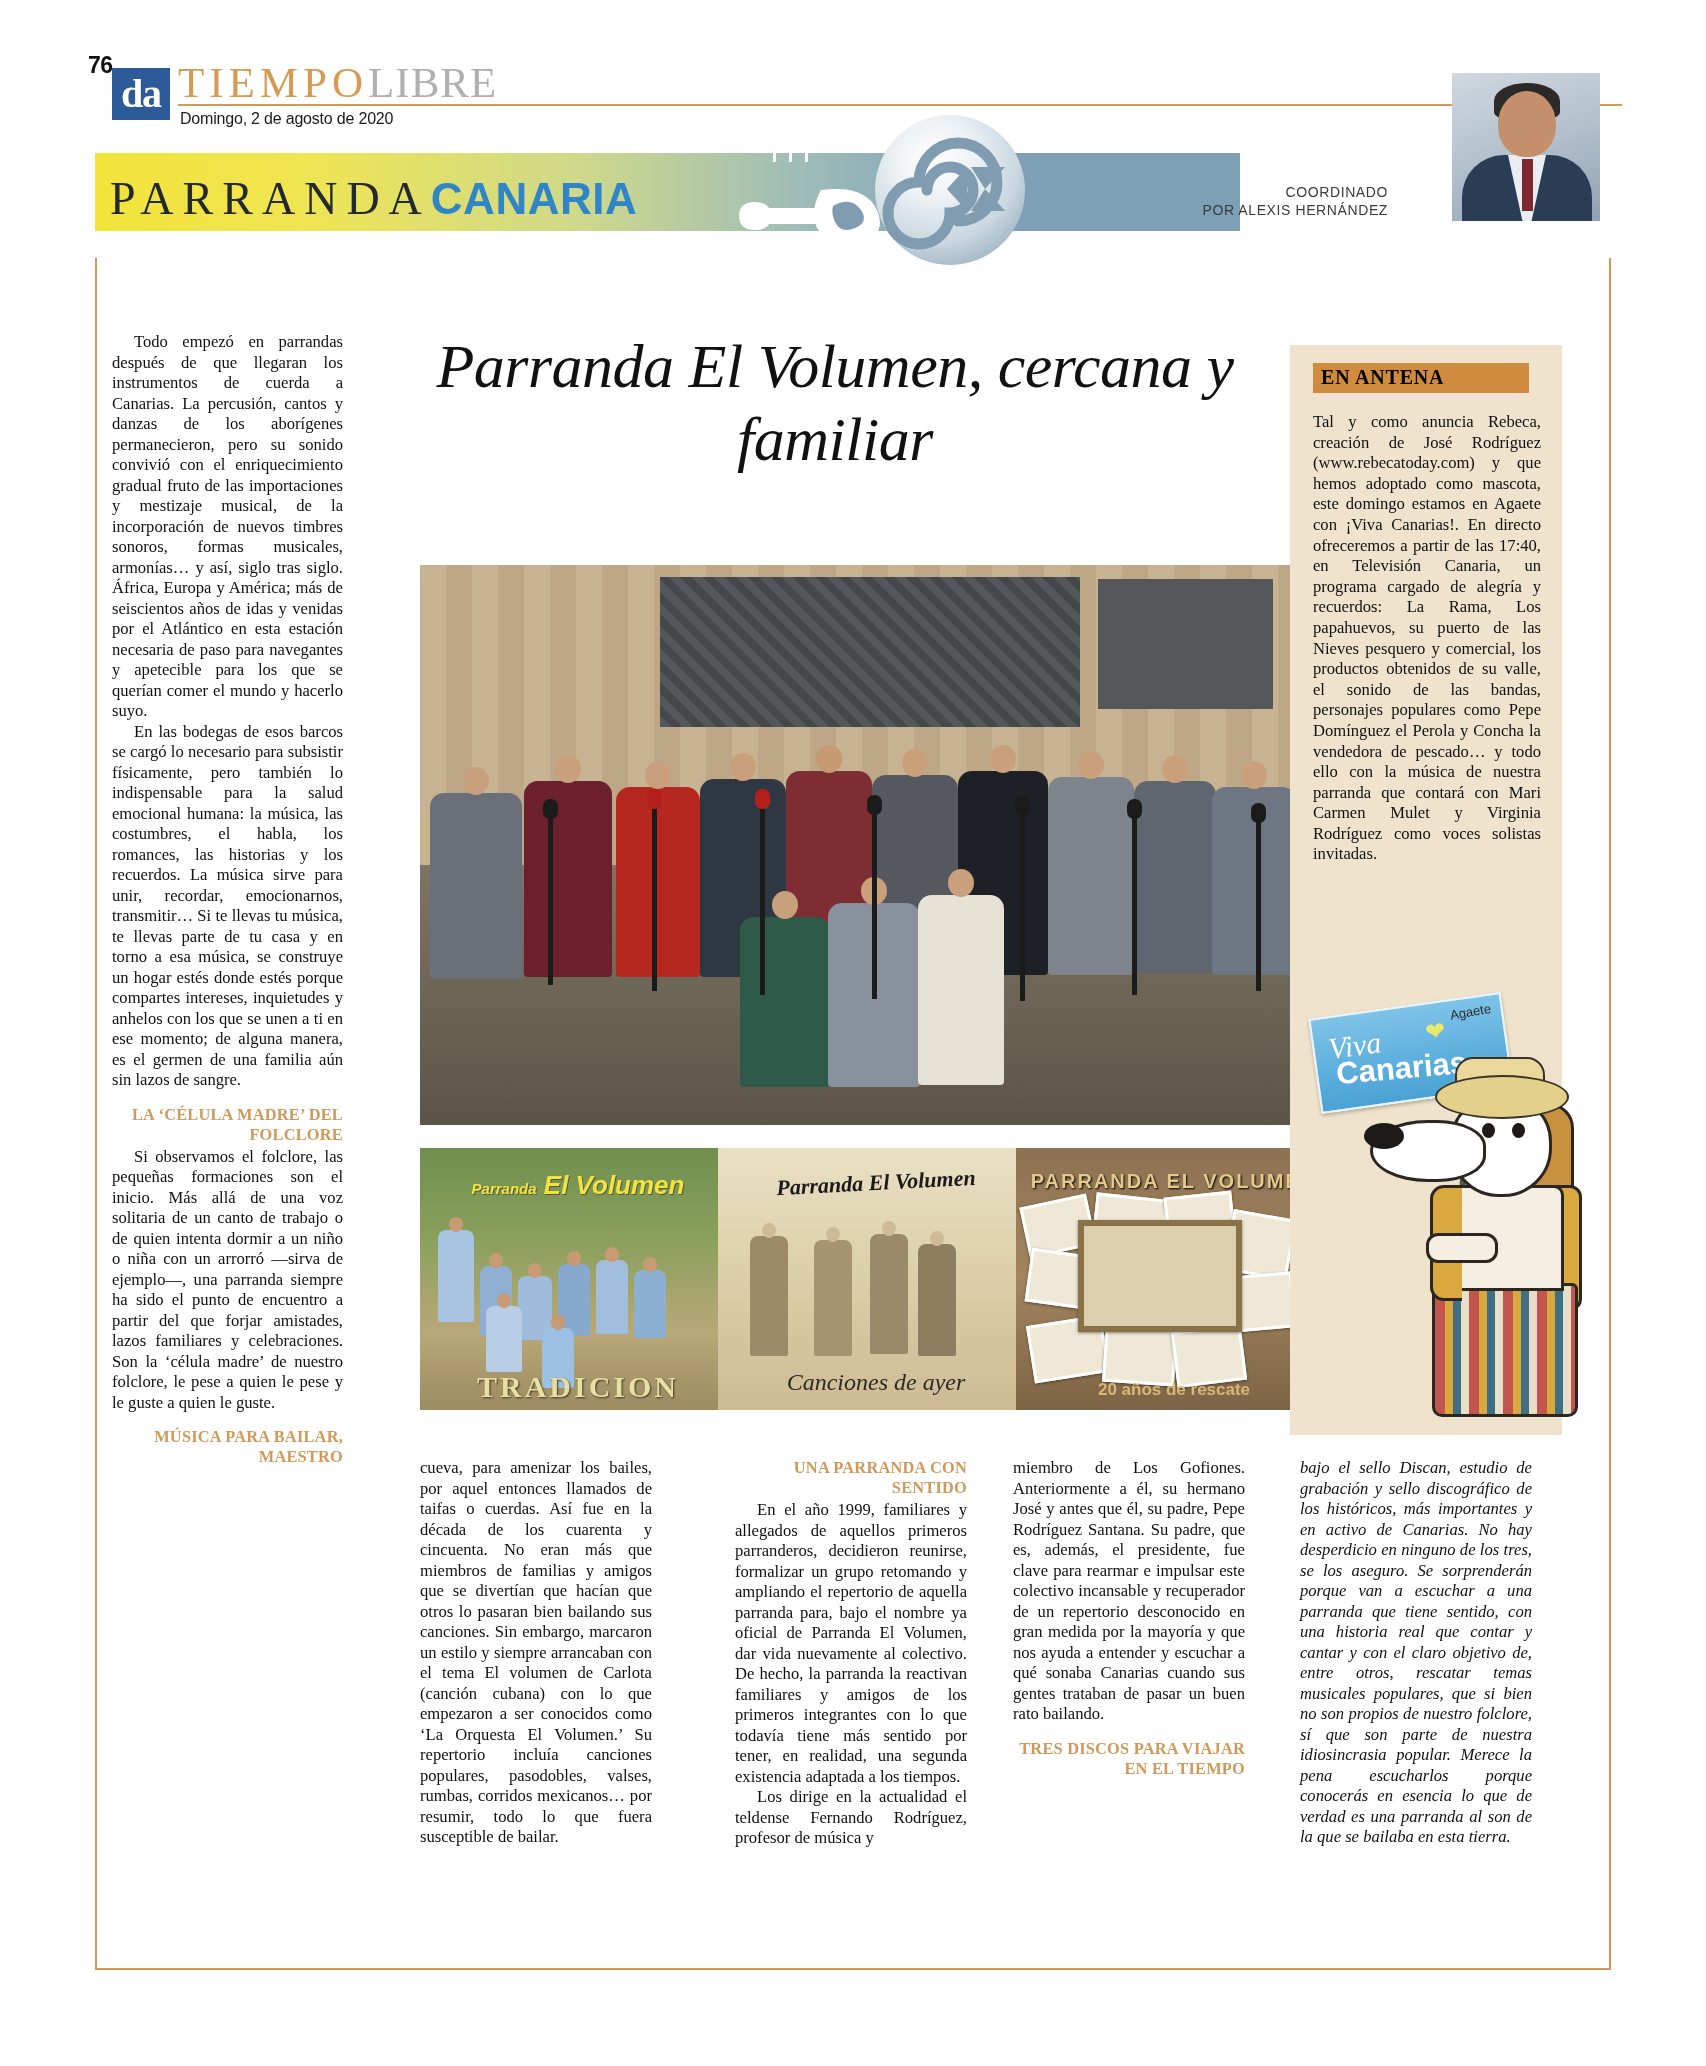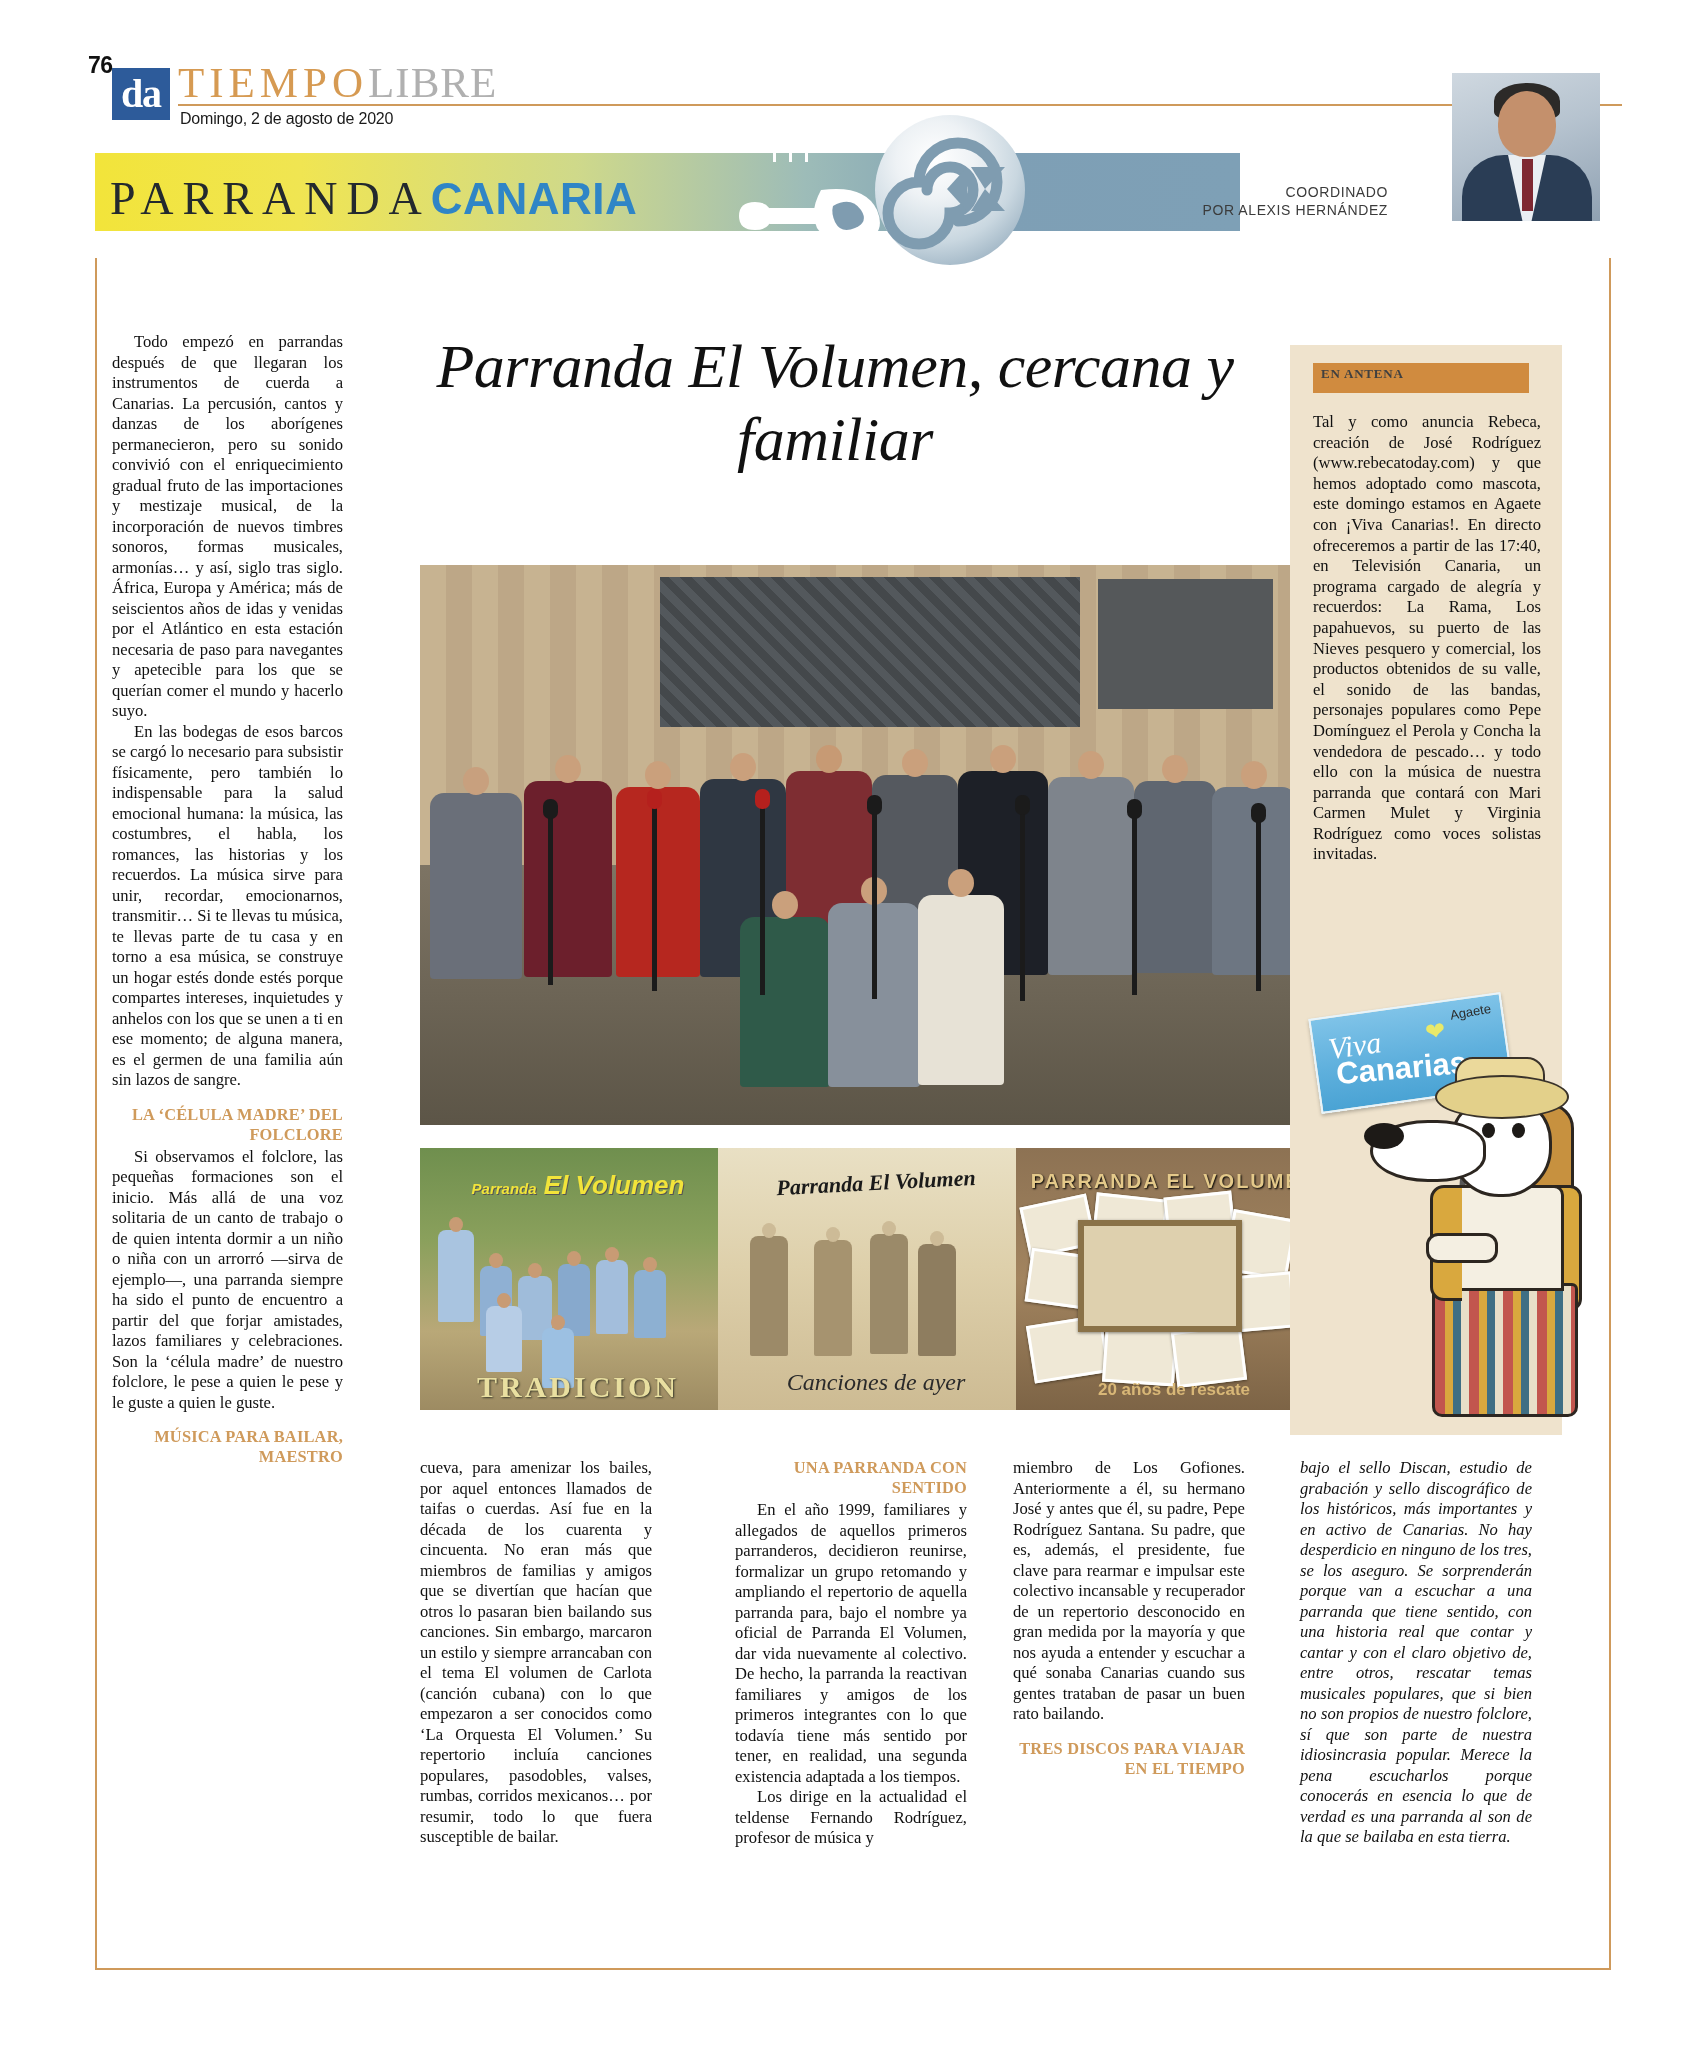--- a/index.html
+++ b/index.html
@@ -110,22 +110,22 @@
   #album3 .cap-bottom{color:#d8b777;font-size:17px;bottom:10px;
      font-family:"Liberation Sans",sans-serif;font-weight:bold;}
   .snap{position:absolute;background:#efe8d6;border:3px solid #fff;box-shadow:0 1px 3px rgba(0,0,0,.45);}
   .gfig{position:absolute;background:#20344f;border-radius:8px 8px 2px 2px;}
   .gfig .gh{position:absolute;left:50%;transform:translateX(-50%);top:-13px;width:14px;height:15px;
      border-radius:50%;background:#c89b74;}
 
   
   #antena-box{position:absolute;left:1290px;top:345px;width:272px;height:1090px;background:#efe3cd;}
   #antena-tag{position:absolute;left:1313px;top:363px;width:216px;height:30px;background:#d08b3f;}
-  #antena-tag span{display:block;padding:3px 0 0 8px;color:#404040;font-family:"Liberation Serif",serif;
-     font-weight:bold;font-size:13px;letter-spacing:.8px;}
+  #antena-tag span{display:block;padding:3px 0 0 8px;color:#000000;font-family:"Liberation Serif",serif;
+     font-weight:bold;font-size:20px;letter-spacing:.8px;}
   #antena-white{position:absolute;left:1313px;top:355px;width:252px;height:46px;background:#fff;z-index:-1;}
   #antena-text{position:absolute;left:1313px;top:412px;width:228px;
      font-family:"Liberation Serif",serif;font-size:16.6px;line-height:20.6px;
      text-align:justify;color:#101010;}
   #antena-text p{margin:0;text-indent:0;}
 
   
   #mascot{position:absolute;left:1330px;top:995px;width:255px;height:420px;}
   #sign{position:absolute;left:-16px;top:10px;width:190px;height:92px;
      background:linear-gradient(180deg,#7fc3e8 0%,#5fb0dd 55%,#4aa3d4 100%);

